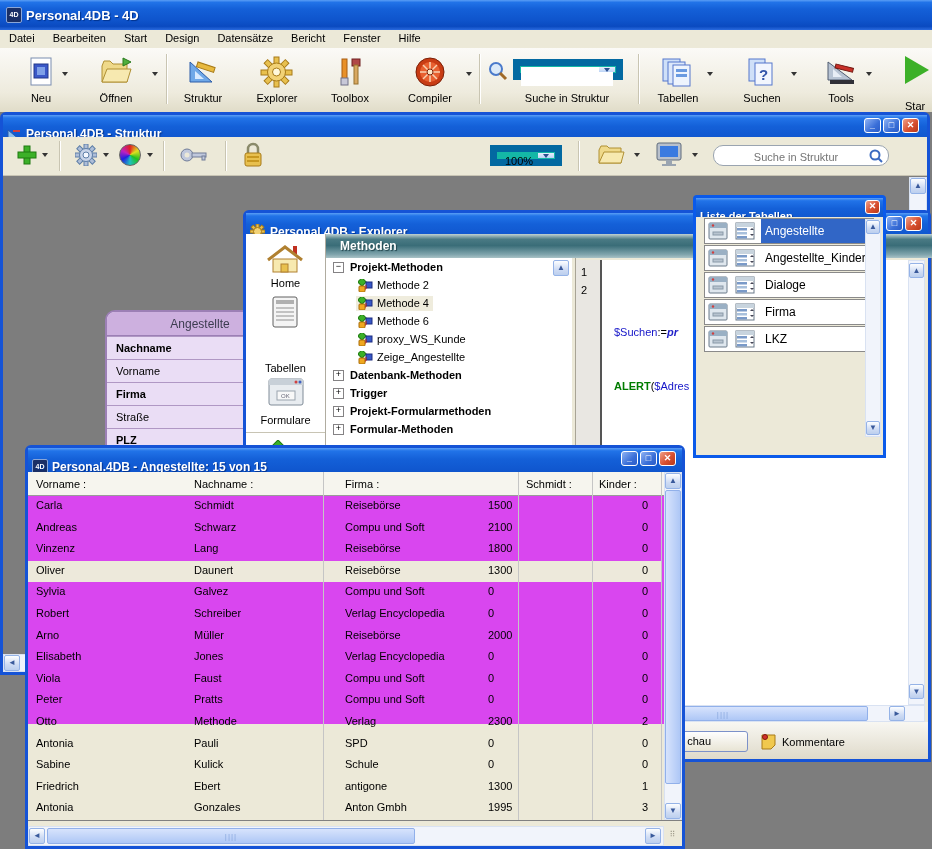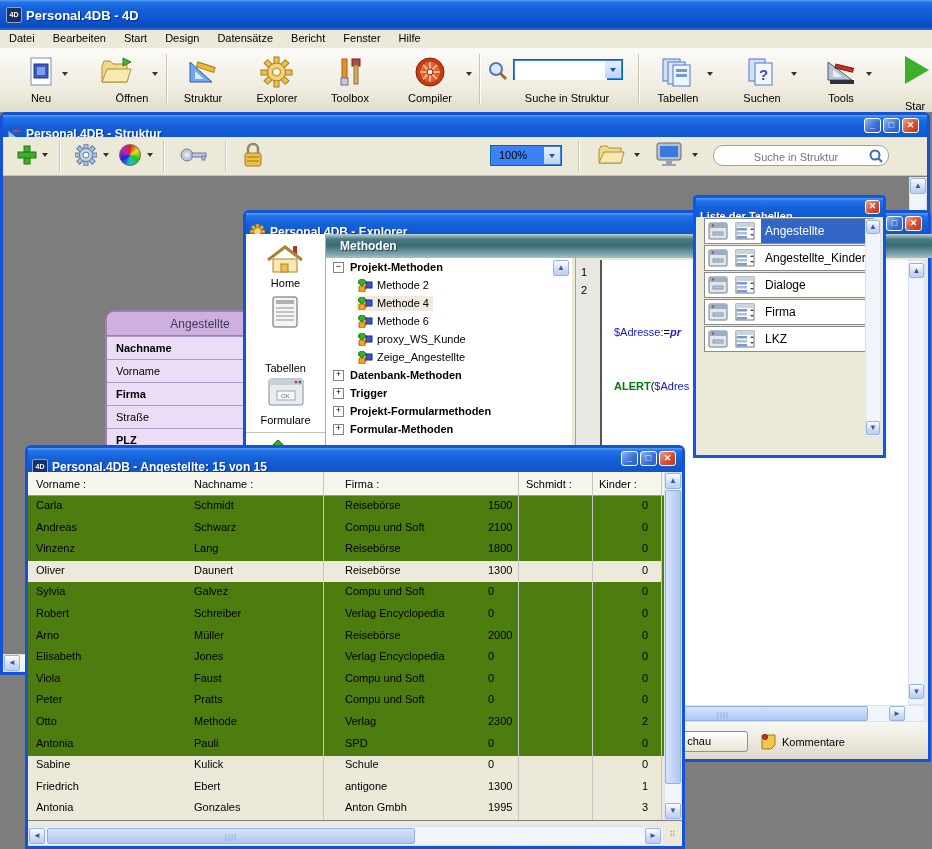--- a/index.html
+++ b/index.html
@@ -19,21 +19,21 @@
   .appicon{width:14px;height:14px;background:#1a2f66;border:1px solid #8aa6d8;border-radius:2px;
      color:#fff;font-size:7px;font-weight:bold;text-align:center;line-height:13px;margin-right:4px;flex:0 0 auto;}
   
   #menubar{left:0;top:30px;width:932px;height:18px;background:#ece9d8;border-bottom:1px solid #d8d4c4;}
   #menubar span{display:inline-block;padding:2px 9px;}
   #main-toolbar{left:0;top:48px;width:932px;height:64px;
      background:linear-gradient(180deg,#fbfaf7,#eeebdd 70%,#e0dcc8);}
   .tbtn-label{position:absolute;top:44px;font-size:11px;text-align:center;transform:translateX(-50%);white-space:nowrap;}
   .drop{width:0;height:0;border-left:3px solid transparent;border-right:3px solid transparent;border-top:4px solid #333;}
   .vsep{position:absolute;top:6px;height:50px;width:1px;background:#c9c5b2;border-right:1px solid #fff;}
-  .combo{position:absolute;background:#3b82f6;border:1px solid #0369a1;box-sizing:border-box;}
+  .combo{position:absolute;background:#14b8a6;border:7px solid #0369a1;box-sizing:border-box;}
   .combo .arrowbtn{position:absolute;right:1px;top:1px;bottom:1px;width:16px;
      background:linear-gradient(180deg,#e7f0fd,#bcd4f6);border:1px solid #9ebcе8;border-color:#9ebce8;
      display:flex;align-items:center;justify-content:center;}
   .combo .arrowbtn .drop{border-top-color:#2b4f8f;}
   
   .sb-btn{position:absolute;background:linear-gradient(180deg,#fdfeff,#cfdcf4 60%,#bccfee);
      border:1px solid #95b3e7;border-radius:2px;box-sizing:border-box;color:#3a5a9b;
      display:flex;align-items:center;justify-content:center;font-size:8px;line-height:1;}
   .sb-track{position:absolute;background:#f1f4fb;border:1px solid #d9e2f2;box-sizing:border-box;}
   .sb-thumb{position:absolute;background:linear-gradient(90deg,#d7e3fc,#aec7f6);
@@ -106,21 +106,21 @@
   <div class="tbtn-label" style="left:41px;">Neu</div>
 
   <div class="abs" style="left:99px;top:8px;width:36px;height:34px;">
     <svg width="36" height="32">
       <path d="M3 10 L3 26 L28 26 L28 8 L14 8 L11 5 L5 5 Z" fill="#efd98a" stroke="#b09033"></path>
       <path d="M3 26 L8 13 L32 13 L28 26 Z" fill="#f7e9b0" stroke="#b09033"></path>
       <path d="M24 2 L32 6 L24 10 Z" fill="#4fae3c" stroke="#2a7a1e"></path>
       </svg>
   </div>
   <div class="abs drop" style="left:152px;top:24px;"></div>
-  <div class="tbtn-label" style="left:132px;text-align:center;">Öffnen</div>
+  <div class="tbtn-label" style="left:116px;text-align:center;">Öffnen</div>
   <div class="vsep" style="left:166px;"></div>
 
   <div class="abs" style="left:186px;top:8px;width:34px;height:34px;">
     <svg width="34" height="32">
       <path d="M4 26 L26 26 L4 6 Z" fill="#6fa8e8" stroke="#2c5ca8"></path>
       <path d="M9 23 L18 23 L9 15 Z" fill="#d8eaff"></path>
       <rect x="12" y="6" width="18" height="5" transform="rotate(18 12 6)" fill="#e8b93e" stroke="#a87b18"></rect>
       </svg>
   </div>
   <div class="tbtn-label" style="left:203px;">Struktur</div>
@@ -511,21 +511,21 @@
   <div class="abs" style="left:325px;top:45px;width:5px;height:447px;background:#ece9d8;border-left:1px solid #fff;border-right:1px solid #a8a496;box-sizing:border-box;"></div>
 
   <div class="abs" style="left:330px;top:47px;width:26px;height:445px;background:#e9e7e2;border-right:2px solid #555;box-sizing:border-box;">
     <div style="padding:3px 0 0 5px;line-height:18px;">
       <div>1</div>
       <div>2</div>
     </div>
   </div>
   <div class="abs code" style="left:356px;top:47px;width:306px;height:445px;background:#fff;overflow:hidden;">
     <div style="padding:3px 0 0 12px;line-height:18px;">
-      <div><span class="var">$Adresse</span><span class="op">:=</span><span class="method">pr</span></div>
+      <div><span class="var">$Suchen</span><span class="op">:=</span><span class="method">pr</span></div>
       <div><span class="cmd">ALERT</span><span class="op">(</span><span class="var">$Adres</span></div>
     </div>
   </div>
 
   <div class="sb-track" style="left:662px;top:47px;width:17px;height:445px;"></div>
   <div class="sb-btn" style="left:663px;top:50px;width:15px;height:15px;">▲</div>
   <div class="sb-btn" style="left:663px;top:471px;width:15px;height:15px;">▼</div>
 
   <div class="sb-track" style="left:330px;top:492px;width:349px;height:17px;"></div>
   <div class="sb-thumb h grip" style="left:332px;top:493px;width:290px;height:15px;">||||</div>
@@ -653,21 +653,21 @@
   <div class="titlebar" style="height:21px;">
     <span class="appicon">4D</span>
     <span>Personal.4DB - Angestellte: 15 von 15</span>
   </div>
   <div class="tb-btns" style="right:6px;top:3px;">
     <div class="xpbtn">_</div>
     <div class="xpbtn">□</div>
     <div class="xpbtn close">✕</div>
   </div>
 
-  <div class="abs" style="left:0;top:24px;width:654px;height:284px;background:#4d7c0f;">
+  <div class="abs" style="left:0;top:24px;width:654px;height:252px;background:#d946ef;">
 
     <div class="abs" style="left:0;top:0;width:654px;height:24px;background:#f6f5ee;border-bottom:1px solid #9a9a9a;box-sizing:border-box;">
       <span class="abs" style="left:8px;top:6px;">Vorname :</span>
       <span class="abs" style="left:166px;top:6px;">Nachname :</span>
       <span class="abs" style="left:317px;top:6px;text-align:right;">Firma :</span>
       <span class="abs" style="left:498px;top:6px;">Schmidt :</span>
       <span class="abs" style="left:571px;top:6px;">Kinder :</span>
     </div>
 
     <div class="abs" style="left:0;top:24px;width:633px;height:324px;overflow:hidden;">

